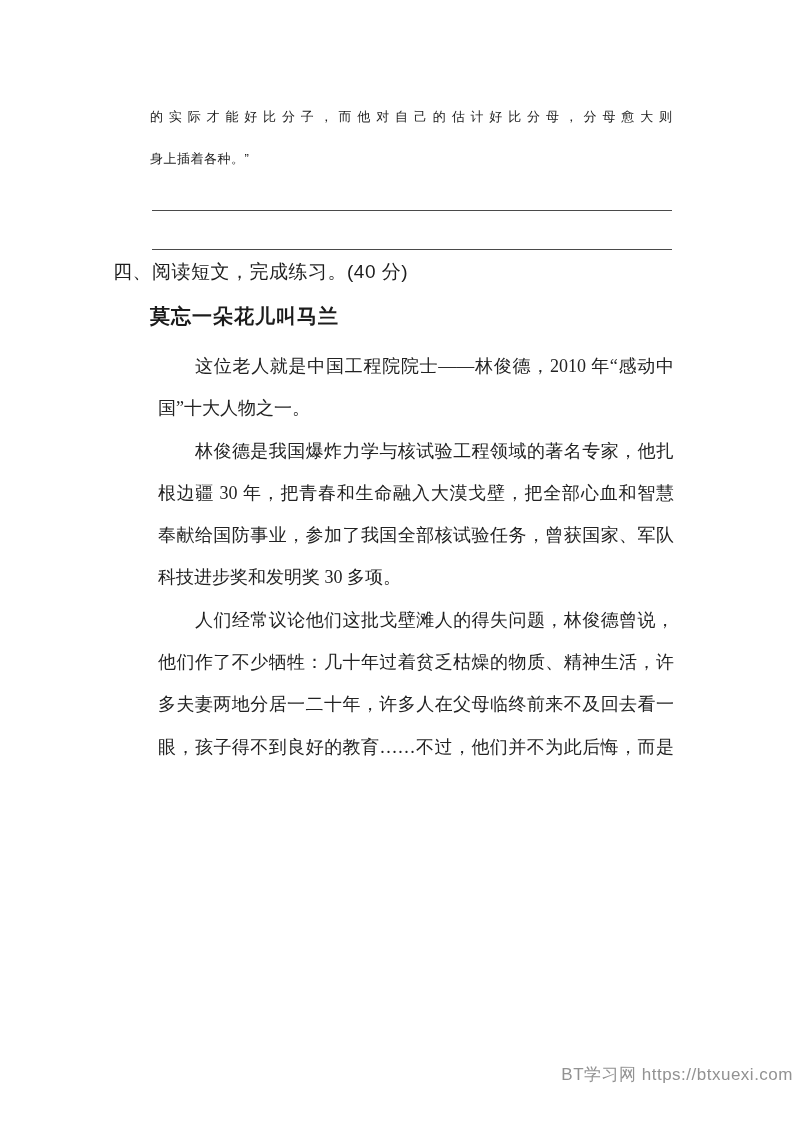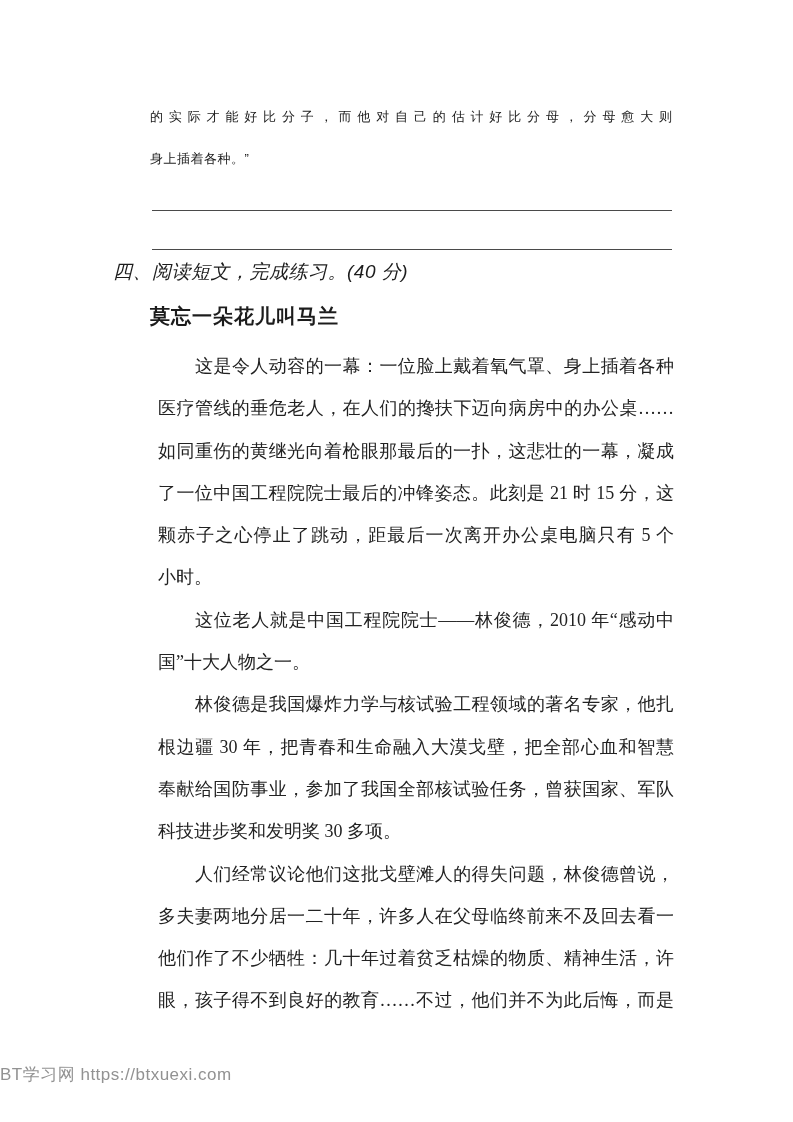--- a/index.html
+++ b/index.html
@@ -29,41 +29,41 @@
   .blank{
     position:absolute;left:152px;width:520px;height:0;
     border-top:1.5px solid var(--blank);
   }
   .blank.b1{top:210px;}
   .blank.b2{top:249px;}
   
   .section-heading{
     position:absolute;left:113px;top:258px;width:560px;
     font-size:19px;line-height:28px;color:var(--text);
-    letter-spacing:.5px;white-space:nowrap;font-style:italic;
+    letter-spacing:.5px;white-space:nowrap;
   }
   
   .article-title{
     position:absolute;left:150px;top:301px;width:524px;
     text-align:left;font-size:20px;line-height:30px;
     font-weight:bold;color:var(--text);letter-spacing:1px;
   }
   
   .article{
     position:absolute;left:158px;top:345px;width:516px;
     font-family:"Liberation Serif","DejaVu Serif",serif;
     font-size:18px;line-height:42.3px;color:var(--body-text);
   }
   .aline{height:42.3px;white-space:nowrap;}
   .aline.full{white-space:normal;text-align:justify;text-align-last:justify;text-justify:inter-character;}
   .aline.indent{text-indent:37px;}
   
   .footer{
     position:absolute;left:0;top:1060px;width:793px;
-    text-align:left;font-size:17px;line-height:30px;
+    text-align:right;font-size:17px;line-height:30px;
     color:var(--watermark);letter-spacing:.5px;
   }
 </style>
 </head>
 <body>
 
 <div class="page">
 
   <div class="top-frag">
     <div class="tline full">的实际才能好比分子，而他对自己的估计好比分母，分母愈大则</div>
@@ -72,44 +72,36 @@
 
   <div class="blank b1"></div>
   <div class="blank b2"></div>
 
   <div class="section-heading">四、阅读短文，完成练习。(40 分)</div>
 
   <div class="article-title">莫忘一朵花儿叫马兰</div>
 
   <div class="article">
 
-    <div>
-      <div class="aline indent full">这是令人动容的一幕：一位脸上戴着氧气罩、身上插着各种</div>
-      <div class="aline full">医疗管线的垂危老人，在人们的搀扶下迈向病房中的办公桌……</div>
-      <div class="aline full">如同重伤的黄继光向着枪眼那最后的一扑，这悲壮的一幕，凝成</div>
-      <div class="aline full">了一位中国工程院院士最后的冲锋姿态。此刻是 21 时 15 分，这</div>
-      <div class="aline full">颗赤子之心停止了跳动，距最后一次离开办公桌电脑只有 5 个</div>
-      <div class="aline">小时。</div>
-    </div>
 
     <div>
       <div class="aline indent full">这位老人就是中国工程院院士——林俊德，2010 年“感动中</div>
       <div class="aline">国”十大人物之一。</div>
     </div>
 
     <div>
       <div class="aline indent full">林俊德是我国爆炸力学与核试验工程领域的著名专家，他扎</div>
       <div class="aline full">根边疆 30 年，把青春和生命融入大漠戈壁，把全部心血和智慧</div>
       <div class="aline full">奉献给国防事业，参加了我国全部核试验任务，曾获国家、军队</div>
       <div class="aline">科技进步奖和发明奖 30 多项。</div>
     </div>
 
     <div>
       <div class="aline indent full">人们经常议论他们这批戈壁滩人的得失问题，林俊德曾说，</div>
+      <div class="aline full">他们作了不少牺牲：几十年过着贫乏枯燥的物质、精神生活，许</div>
       <div class="aline full">多夫妻两地分居一二十年，许多人在父母临终前来不及回去看一</div>
-      <div class="aline full">他们作了不少牺牲：几十年过着贫乏枯燥的物质、精神生活，许</div>
       <div class="aline full">眼，孩子得不到良好的教育……不过，他们并不为此后悔，而是</div>
     </div>
   </div>
 
   <div class="footer">BT学习网 https://btxuexi.com</div>
 
 </div>
 
 </body></html>

